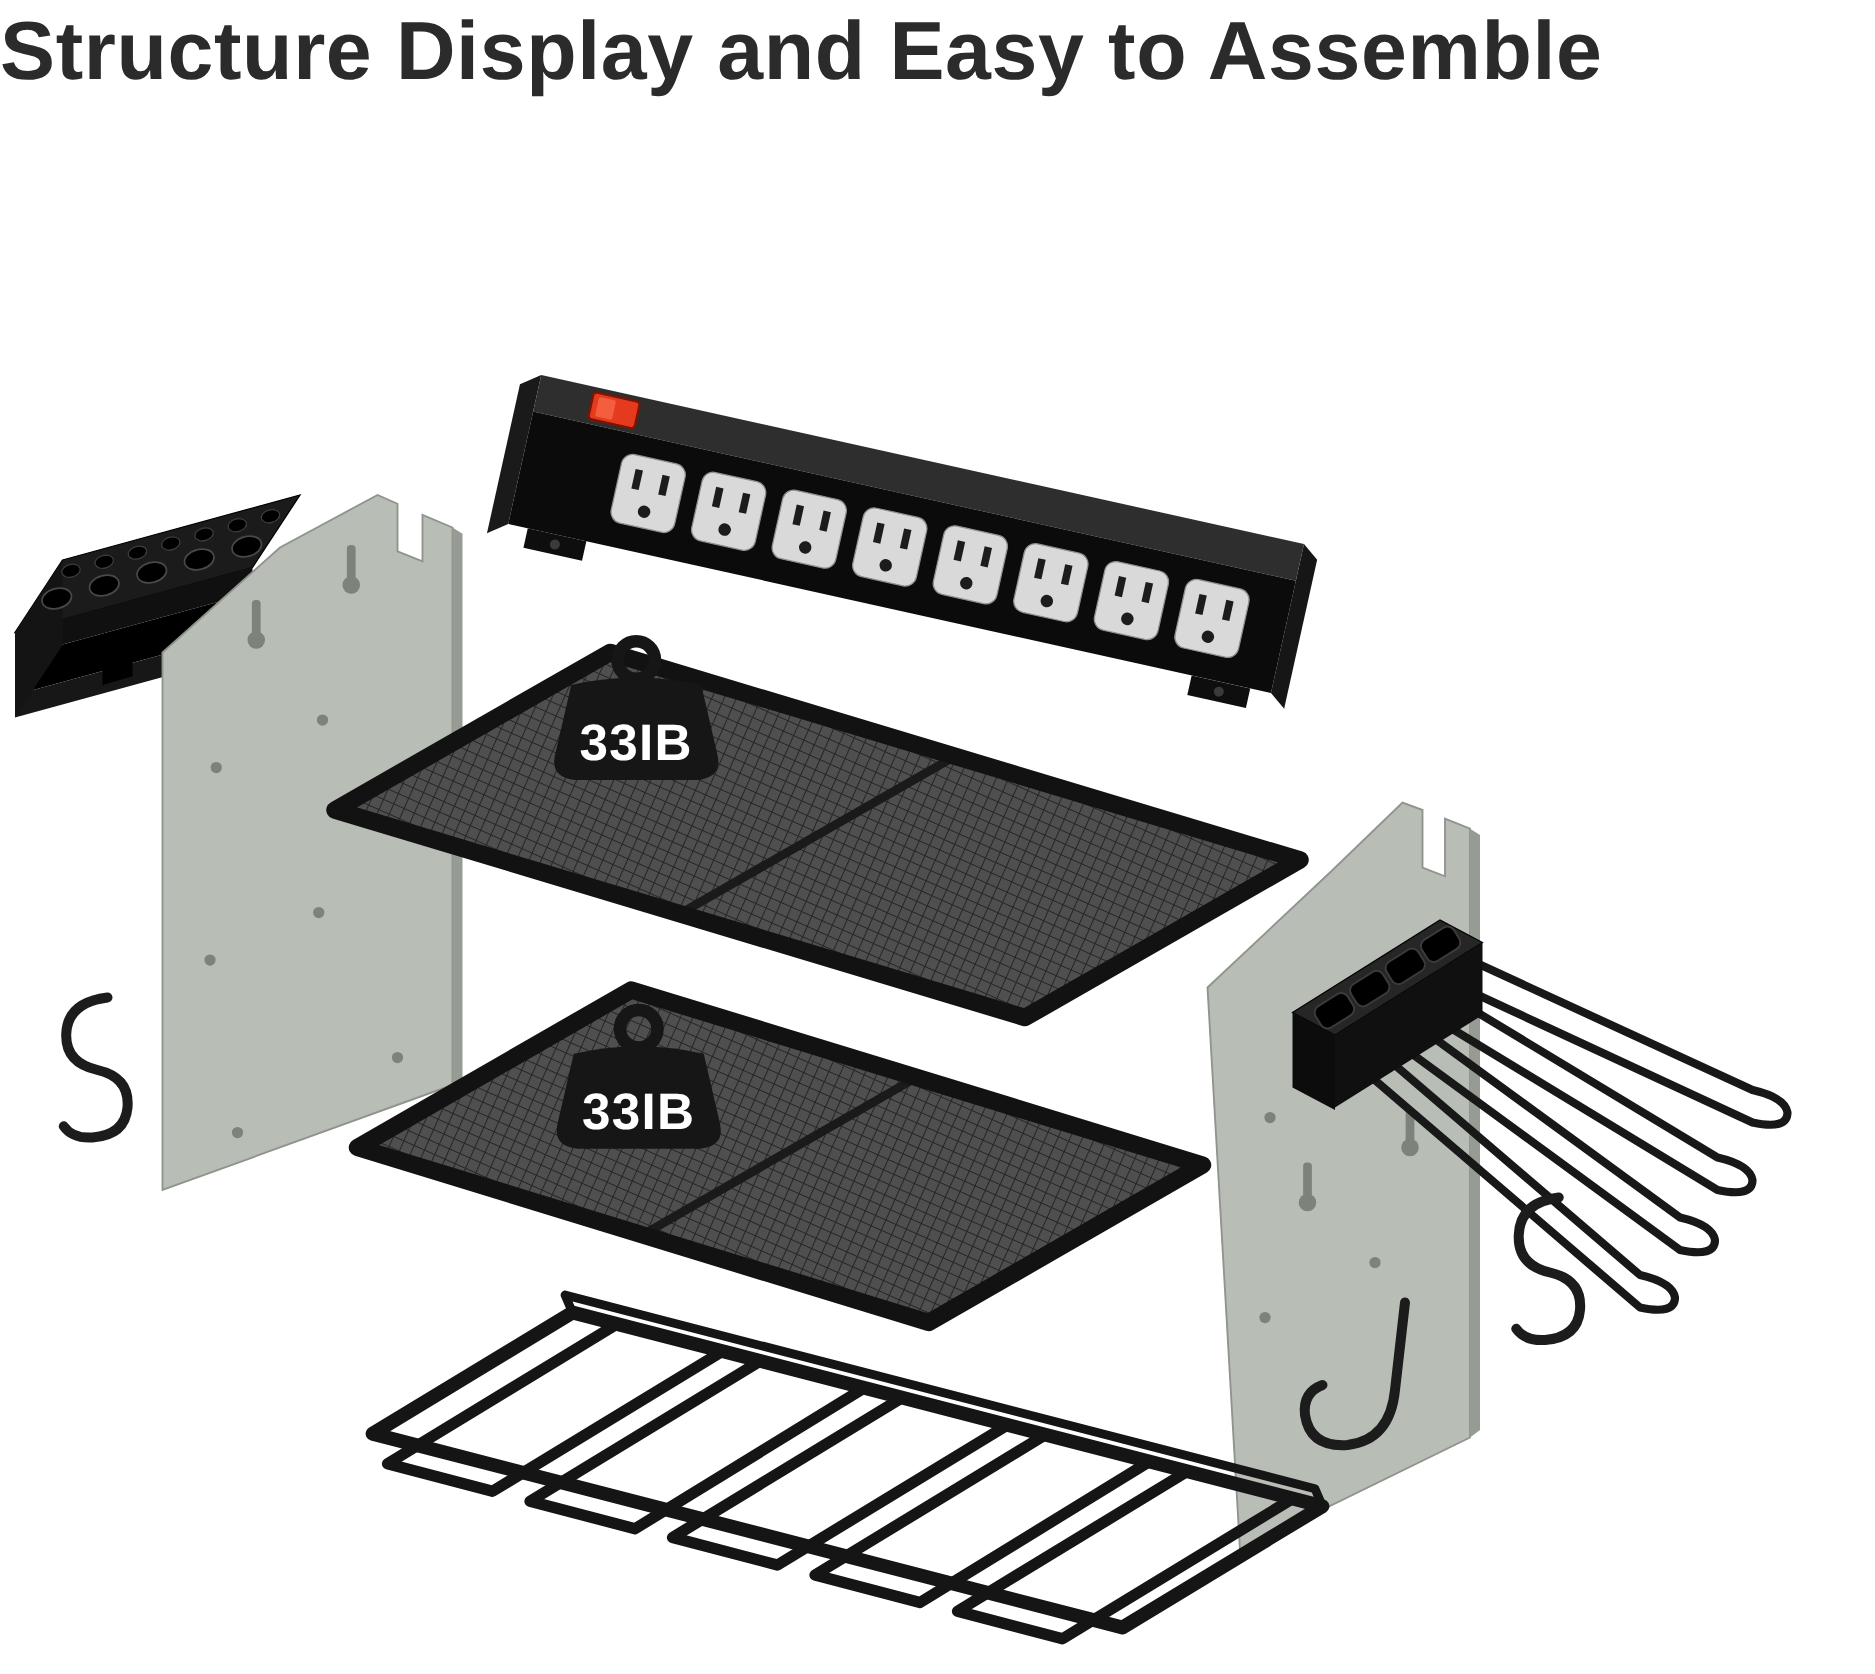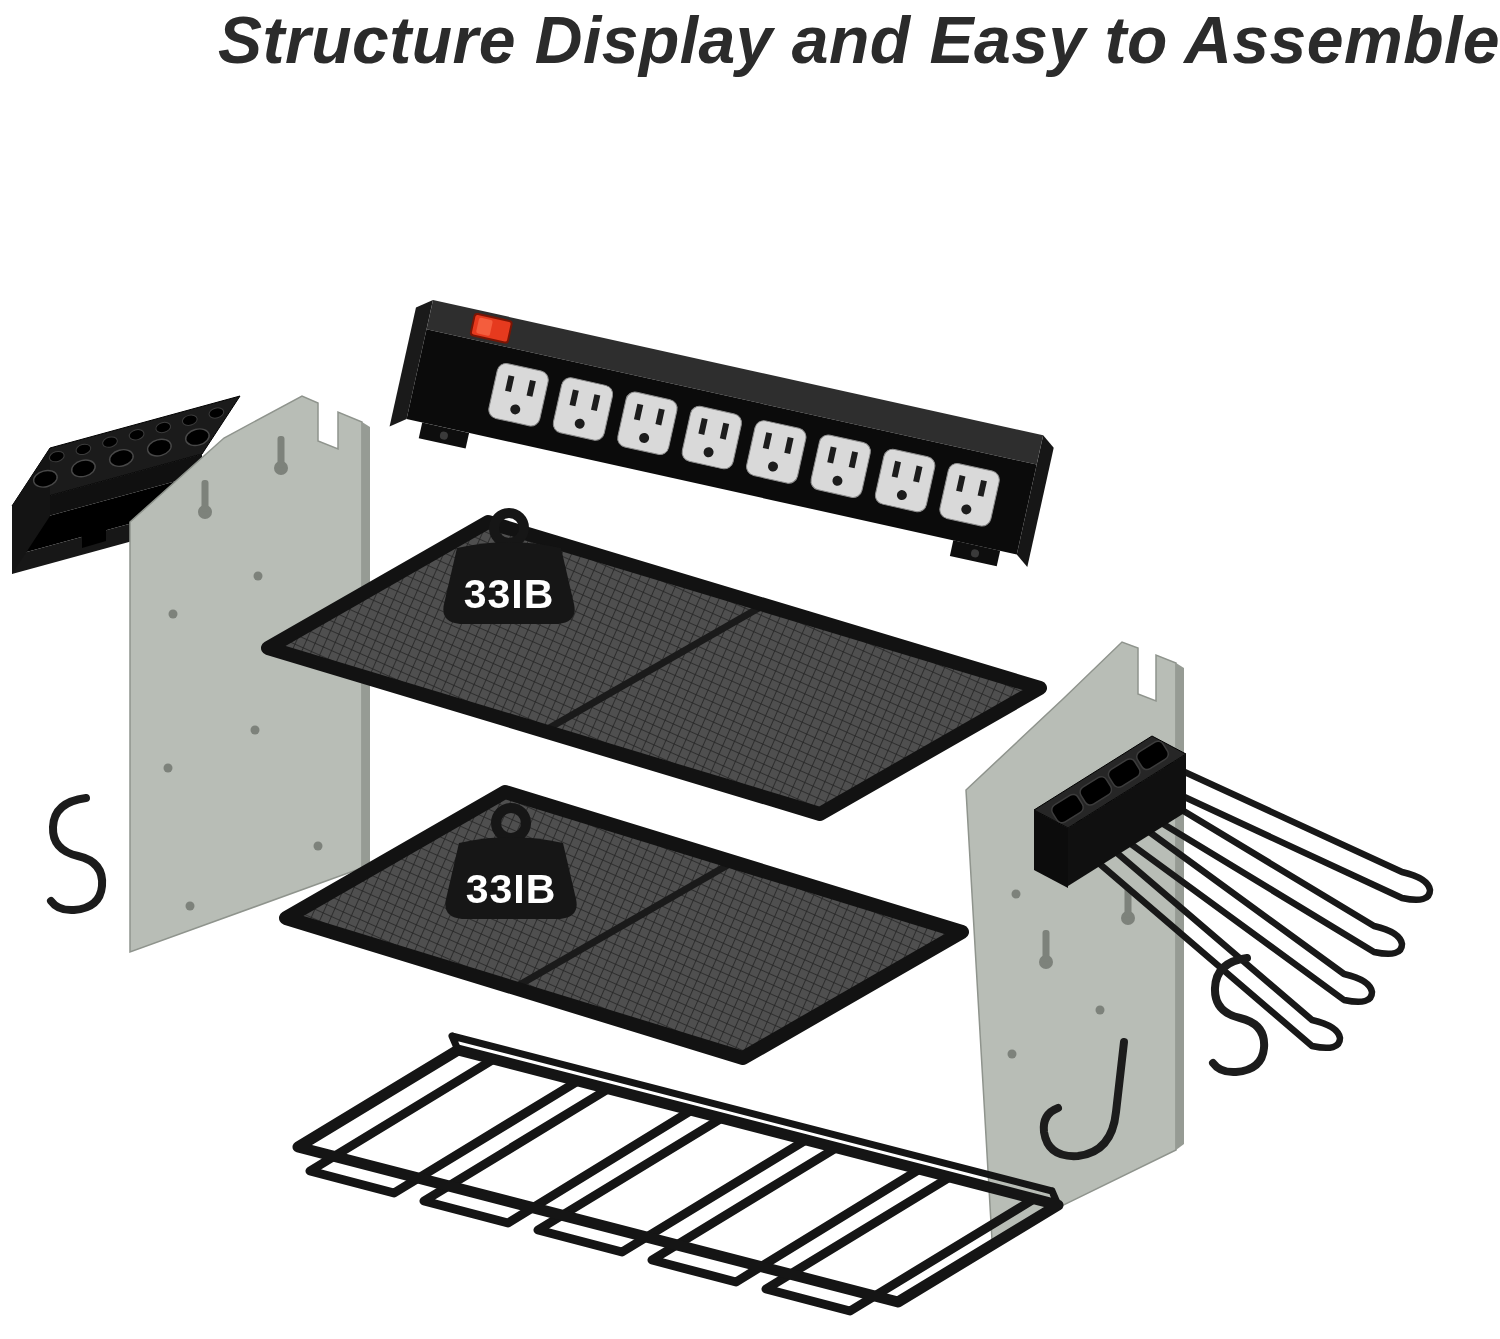--- a/index.html
+++ b/index.html
@@ -5,26 +5,25 @@
   html,body{margin:0;padding:0;}
   body{
     width:1500px;height:1339px;
     background:#ffffff;
     overflow:hidden;
     position:relative;
     font-family:"Liberation Sans", sans-serif;
   }
   .page-title{
     position:absolute;top:2px;left:0;width:100%;
-    text-align:right;
+    text-align:left;
     font-size:66px;font-weight:bold;
     color:#2b2b2b;
     letter-spacing:0.5px;
     white-space:nowrap;
-    font-style:italic;
   }
   svg.diagram{position:absolute;left:0;top:0;}
   .wtext{
     font-family:"Liberation Sans", sans-serif;
     font-weight:bold;
     font-size:41px;
     fill:#ffffff;
     letter-spacing:1px;
   }
 </style>

